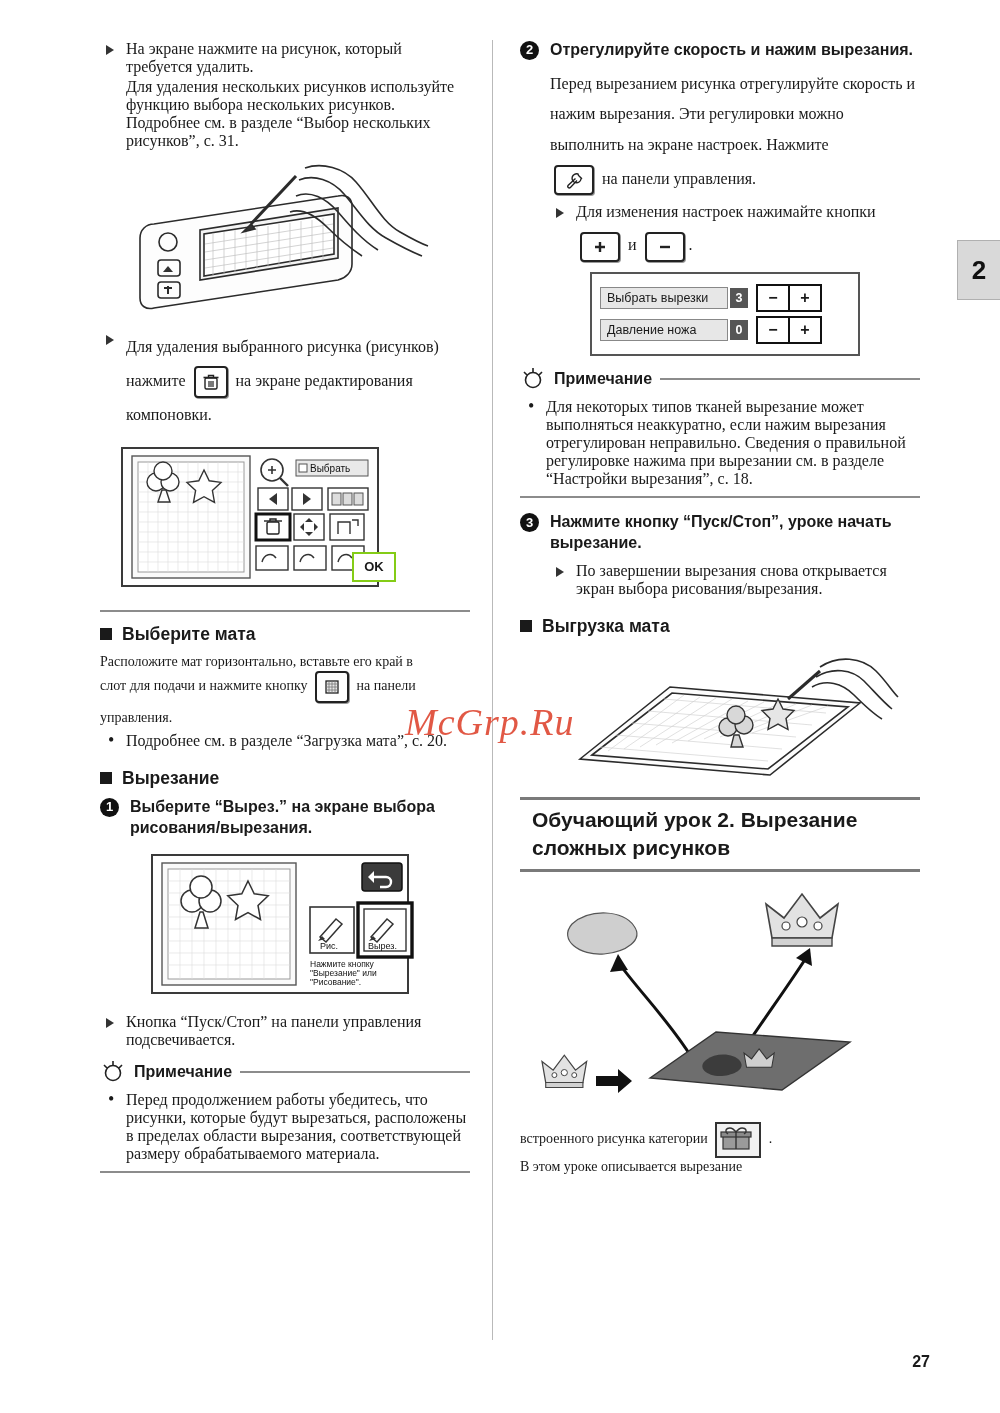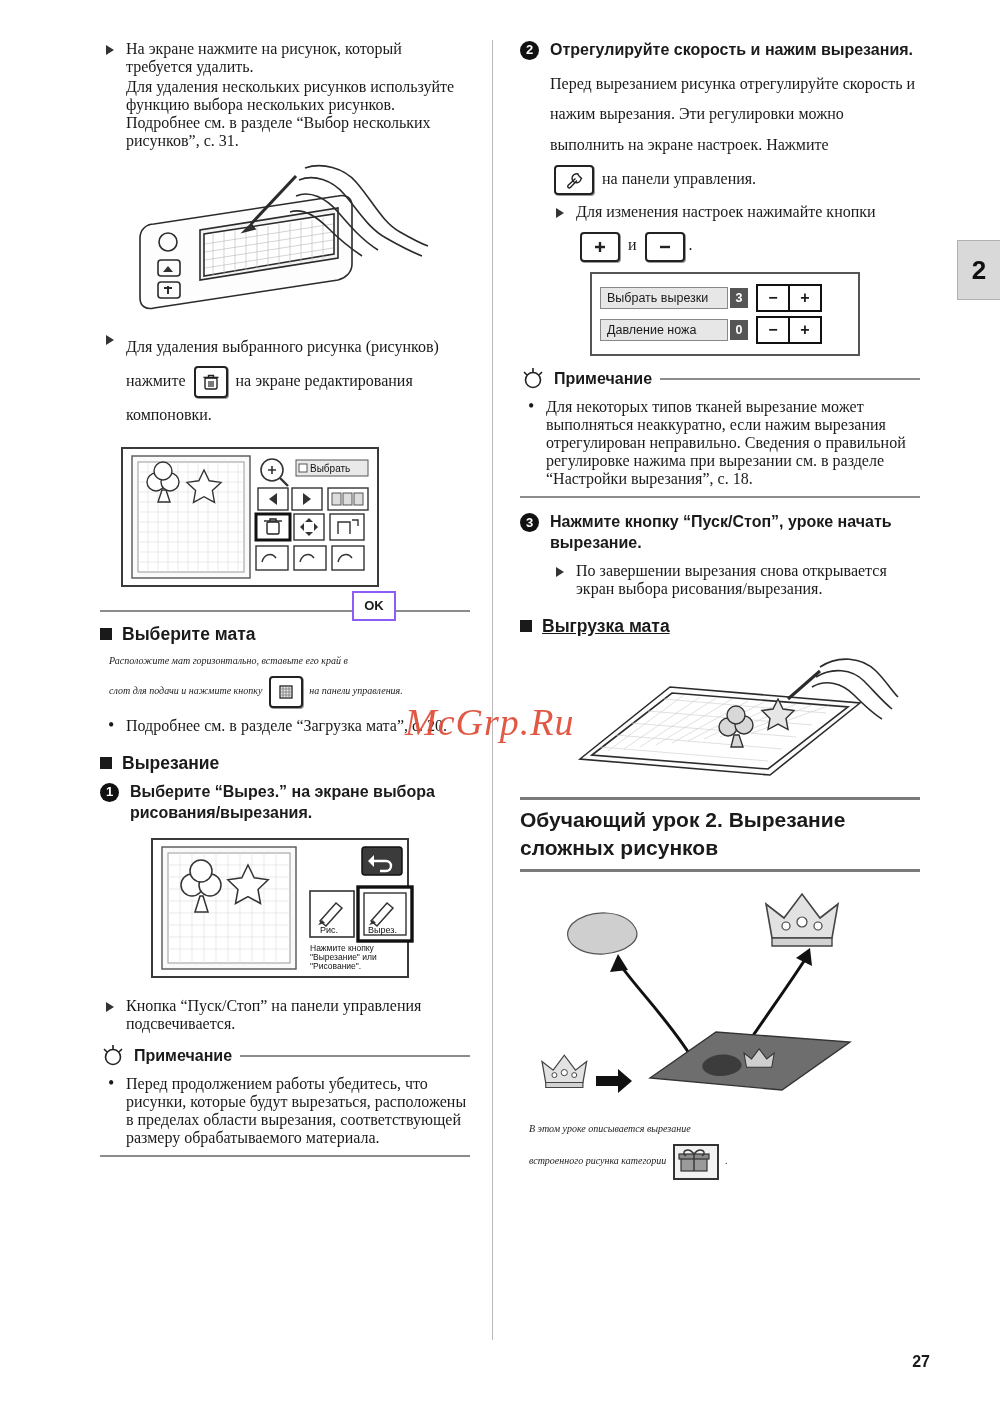--- a/index.html
+++ b/index.html
@@ -62,24 +62,23 @@
     position: absolute;
     right: 70px;
     bottom: 42px;
     font-family: "Liberation Sans", sans-serif;
     font-size: 16px;
     font-weight: bold;
   }
 
   
   p, div.txt {
-    font-size: 10px;
+    font-size: 14px;
     line-height: 1.32;
-    margin: 9px;
-    font-style: italic;
+    margin: 0;
   }
   .bullet-arrow {
     position: relative;
     padding-left: 26px;
     margin-bottom: 6px;
   }
   .bullet-arrow::before {
     content: "";
     position: absolute;
     left: 6px;
@@ -218,21 +217,21 @@
     letter-spacing: 1px;
     opacity: .95;
     pointer-events: none;
   }
 
   .big-head {
     font-family: "Liberation Sans", sans-serif;
     font-weight: bold;
     font-size: 21px;
     line-height: 1.35;
-    margin: 6px 0;
+    margin: 6px 12px;
   }
   .bar {
     height: 3px;
     background: #7a7a7a;
   }
 
   .settings-panel {
     border: 2px solid #555;
     background: #fff;
     width: 250px;
@@ -426,21 +425,21 @@
           <path d="M252,78 l6,0 0,6" fill="none" stroke="#333" stroke-width="1.4"></path>
 
           <rect x="194" y="104" width="32" height="24" fill="#fff" stroke="#333" stroke-width="1.4"></rect>
           <path d="M200,120 c2,-8 10,-10 14,-4" fill="none" stroke="#333" stroke-width="1.4"></path>
           <rect x="232" y="104" width="32" height="24" fill="#fff" stroke="#333" stroke-width="1.4"></rect>
           <path d="M238,120 c2,-8 10,-10 14,-4" fill="none" stroke="#333" stroke-width="1.4"></path>
           <rect x="156" y="104" width="32" height="24" fill="#fff" stroke="#333" stroke-width="1.4"></rect>
           <path d="M162,120 c2,-8 10,-10 14,-4" fill="none" stroke="#333" stroke-width="1.4"></path>
         </g>
       </svg>
-      <div style="position:absolute; left:252px; top:110px; width:40px; height:26px; border:2px solid #8b5cf6; background:#fff; display:flex; align-items:center; justify-content:center; font-family:'Liberation Sans',sans-serif; font-weight:bold; font-size:13px;margin-top:39px;">OK</div>
+      <div style="position:absolute; left:252px; top:110px; width:40px; height:26px; border:2px solid #84cc16; background:#fff; display:flex; align-items:center; justify-content:center; font-family:'Liberation Sans',sans-serif; font-weight:bold; font-size:13px;">OK</div>
     </div>
 
     <div class="rule"></div>
 
     <div class="section-head">Выберите мата</div>
     <div class="txt plain">Расположите мат горизонтально, вставьте его край в</div>
     <div class="txt plain" style="line-height:2.1;">
       <span>слот для подачи и нажмите кнопку</span>
       <span class="key sq">
         <svg width="18" height="18" viewBox="0 0 18 18">
@@ -604,21 +603,21 @@
     </div>
     <div class="note-body bullet-dot">Для некоторых типов тканей вырезание может выполняться неаккуратно, если нажим вырезания отрегулирован неправильно. Сведения о правильной регулировке нажима при вырезании см. в разделе “Настройки вырезания”, с. 18.</div>
     <div class="note-foot"></div>
 
     <div class="step" style="margin-top:14px;">
       <span class="num">3</span>
       <span>Нажмите кнопку “Пуск/Стоп”, уроке начать вырезание.</span>
     </div>
     <div class="indent bullet-arrow">По завершении вырезания снова открывается экран выбора рисования/вырезания.</div>
 
-    <div class="section-head" style="margin-top:18px;text-decoration:underline;">Выгрузка мата</div>
+    <div class="section-head" style="margin-top:18px;">Выгрузка мата</div>
 
     <div class="fig" style="height:140px;">
       <svg width="380" height="140" viewBox="0 0 380 140">
         <g stroke="#2b2b2b" stroke-width="1.6" fill="none">
           <path d="M60,112 L150,40 L340,56 L250,128 Z" fill="#fcfcfc"></path>
           <path d="M72,108 L152,46 L328,60 L248,122 Z" fill="#fff"></path>
           <g stroke="#d2d2d2" stroke-width="0.7">
             <path d="M88,104 L164,48"></path>
               <path d="M104,102 L180,50"></path>
               <path d="M120,100 L196,51"></path>
@@ -687,30 +686,30 @@
           <path d="M6,46 L0,12 l18,14 L36,2 l18,24 L72,12 L66,46 Z" fill="#e2e2e2" stroke="#444" stroke-width="2"></path>
           <path d="M6,46 h60 v8 h-60 z" fill="#d2d2d2" stroke="#444" stroke-width="1.8"></path>
           <circle cx="20" cy="34" r="4" fill="#fff" stroke="#444" stroke-width="1.6"></circle>
           <circle cx="36" cy="30" r="5" fill="#fff" stroke="#444" stroke-width="1.6"></circle>
           <circle cx="52" cy="34" r="4" fill="#fff" stroke="#444" stroke-width="1.6"></circle>
         </g>
         <path d="M76,194 h22 v-7 l14,12 -14,12 v-7 h-22 z" fill="#111"></path>
       </svg>
     </div>
 
-    <div class="txt plain">В этом уроке описывается вырезание</div>
     <div class="txt plain" style="line-height:2.4; margin-top:6px;">
       <span>встроенного рисунка категории</span>
       <span class="mini-icon">
         <svg width="38" height="28" viewBox="0 0 38 28">
           <rect x="6" y="12" width="26" height="13" fill="#9a9a9a" stroke="#333" stroke-width="1.2"></rect>
           <rect x="4" y="8" width="30" height="5" fill="#8a8a8a" stroke="#333" stroke-width="1.2"></rect>
           <path d="M19,8 v17" stroke="#333" stroke-width="1.4"></path>
           <path d="M19,8 c-6,-8 -14,-2 -8,2 M19,8 c6,-8 14,-2 8,2" fill="none" stroke="#333" stroke-width="1.4"></path>
         </svg>
       </span>
       <span>.</span>
     </div>
+    <div class="txt plain">В этом уроке описывается вырезание</div>
   </div>
 
   <div class="watermark">McGrp.Ru</div>
   <div class="page-number">27</div>
 </div>
 
 </body></html>

